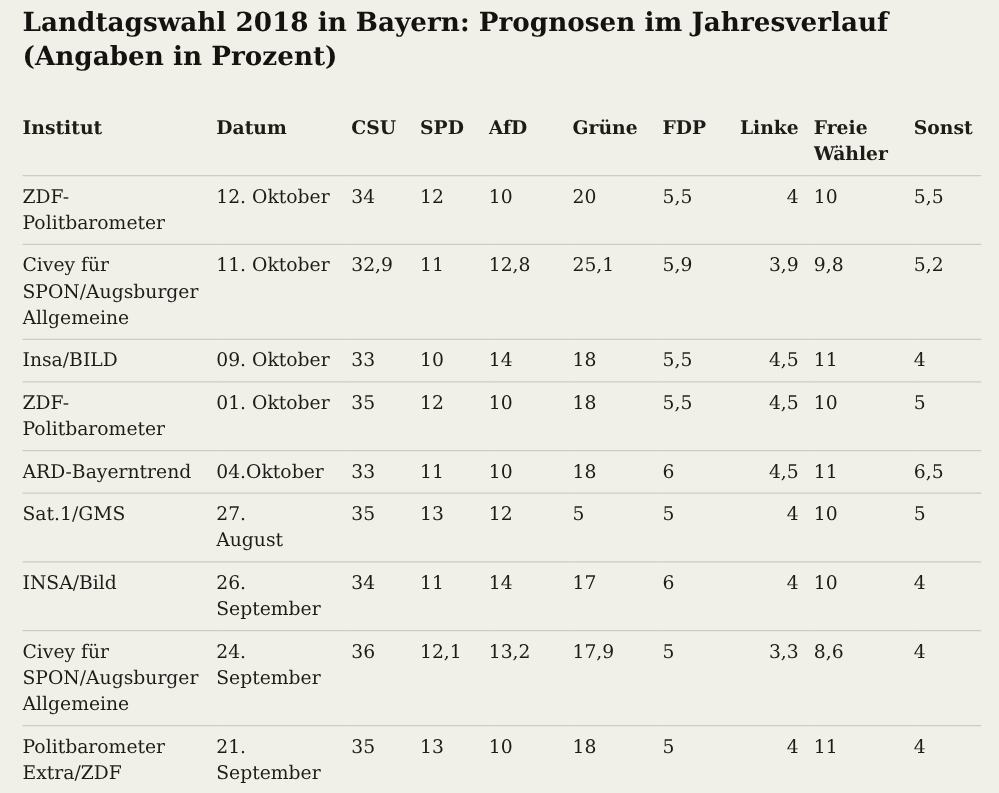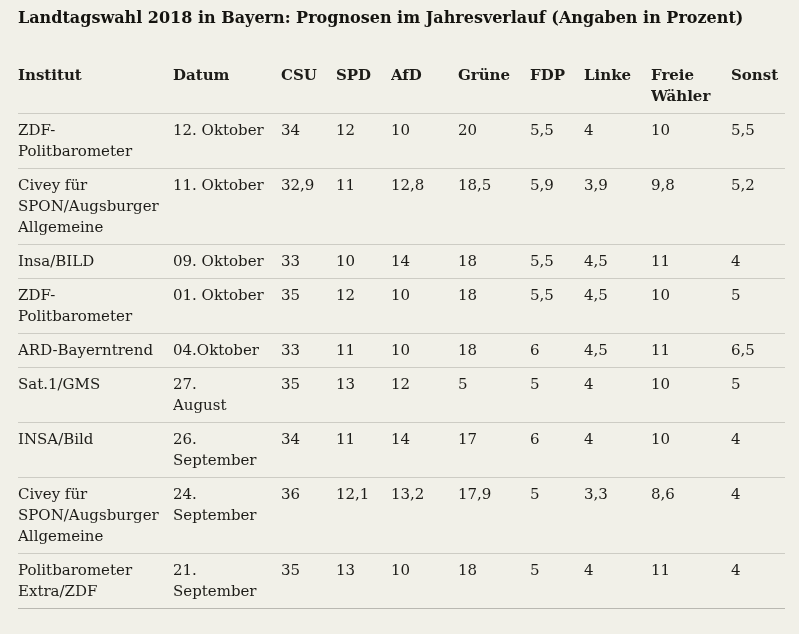--- a/index.html
+++ b/index.html
@@ -8,21 +8,21 @@
   }
   body {
     width: 799px;
     height: 634px;
     overflow: hidden;
     background: #f1f0e8;
     color: #1d1c18;
     font-family: "DejaVu Serif", "Liberation Serif", serif;
   }
   .page-title {
-    font-size: 16px;
+    font-size: 21px;
     line-height: 27px;
     font-weight: bold;
     margin: 4px 18px 0 18px;
     color: #14130f;
   }
   table.poll-table {
     table-layout: fixed;
     width: 767px;
     margin: 24px 0 0 18px;
     border-collapse: collapse;
@@ -49,21 +49,21 @@
     border-bottom: 1px solid #b9b8b1;
   }
   
   th:nth-child(1),  td:nth-child(1)  { width: 143px; } 
   th:nth-child(2),  td:nth-child(2)  { width: 96px;  } 
   th:nth-child(3),  td:nth-child(3)  { width: 43px;  } 
   th:nth-child(4),  td:nth-child(4)  { width: 43px;  } 
   th:nth-child(5),  td:nth-child(5)  { width: 55px;  } 
   th:nth-child(6),  td:nth-child(6)  { width: 60px;  } 
   th:nth-child(7),  td:nth-child(7)  { width: 42px;  } 
-  th:nth-child(8),  td:nth-child(8)  { width: 55px;  } 
+  th:nth-child(8),  td:nth-child(8)  { width: 55px; text-align: right;  } 
   th:nth-child(9),  td:nth-child(9)  { width: 68px;  } 
   th:nth-child(10), td:nth-child(10) { width: 42px;  } 
 </style>
 </head>
 <body>
 
 <h1 class="page-title">Landtagswahl 2018 in Bayern: Prognosen im Jahresverlauf (Angaben in Prozent)</h1>
 
 <table class="poll-table">
   <thead>
@@ -95,21 +95,21 @@
         <td>5,5</td>
       </tr>
       <tr>
         <td>Civey für
 SPON/Augsburger
 Allgemeine</td>
         <td>11. Oktober</td>
         <td>32,9</td>
         <td>11</td>
         <td>12,8</td>
-        <td>18,5</td>
+        <td>25,1</td>
         <td>5,9</td>
         <td>3,9</td>
         <td>9,8</td>
         <td>5,2</td>
       </tr>
       <tr>
         <td>Insa/BILD</td>
         <td>09. Oktober</td>
         <td>33</td>
         <td>10</td>

